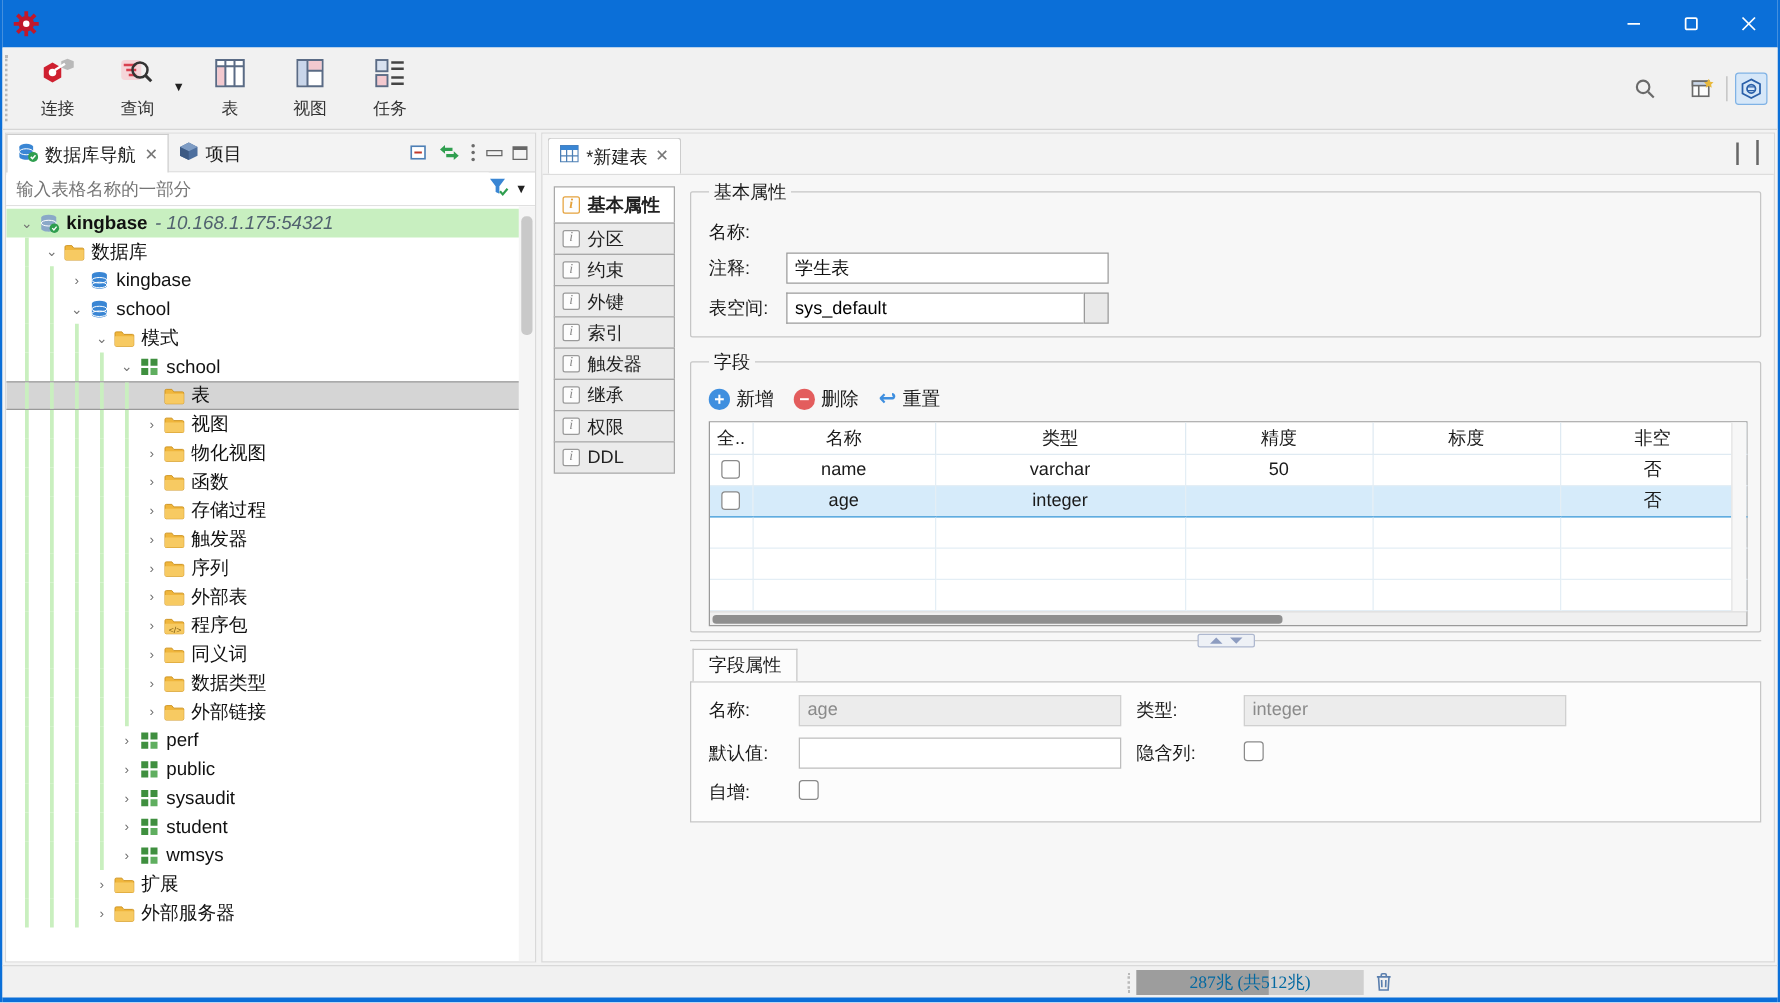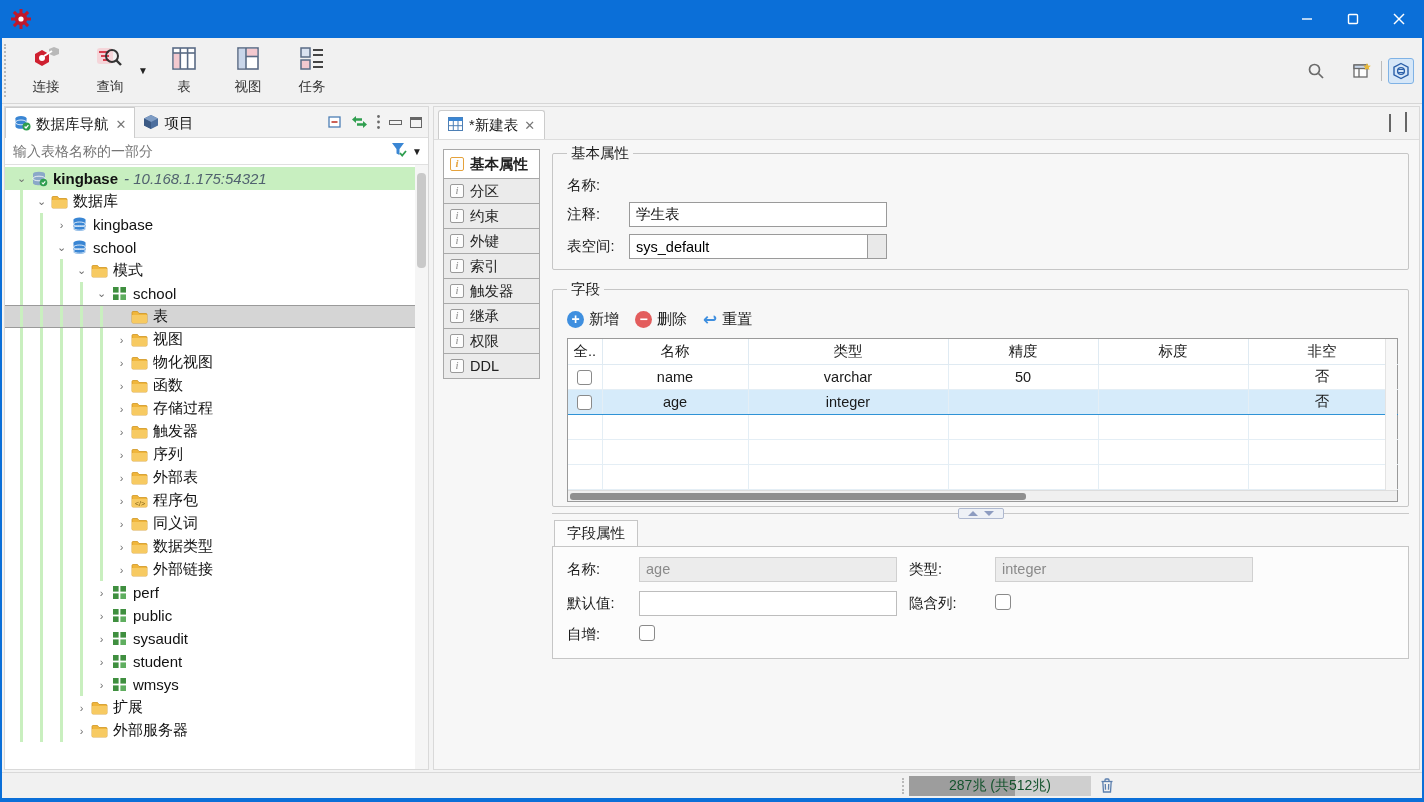--- a/index.html
+++ b/index.html
@@ -124,21 +124,21 @@
 
   .footer-btns { margin-top:auto; display:flex; justify-content:flex-end; gap:13px; padding:12px 6px 10px 0; }
   .dlg-btn { min-width:54px; height:29px; background:#fdfdfd; border:1px solid #8f8f8f; border-radius:4px; font-size:14.5px; cursor:pointer; padding:0 12px; font-family:inherit; }
 
   
   .statusbar { height:26px; background:#f1f1f1; border-top:1px solid #d9d9d9; display:flex; align-items:center; flex:none; }
   .statusbar .sp1 { width:895px; flex:none; }
   .sgrip { height:16px; border-left:2px dotted #b9b9b9; margin:0 5px; }
   .mem-gauge { width:182px; height:20px; background:#cfcfcf; position:relative; overflow:hidden; }
   .mem-fill { position:absolute; left:0; top:0; bottom:0; width:58%; background:#9d9d9d; }
-  .mem-text { position:absolute; inset:0; display:flex; align-items:center; justify-content:center; font-size:14px; color:#14532d; }
+  .mem-text { position:absolute; inset:0; display:flex; align-items:center; justify-content:center; font-size:14px; color:#0369a1;font-family:Liberation Serif, serif; }
   .trash-btn { margin-left:8px; cursor:pointer; display:flex; align-items:center; }
 
   .bottom-edge { height:4px; background:#0b6fd8; flex:none; }
 </style>
 </head>
 <body>
 
 <div class="window">
 
   <div class="titlebar">

